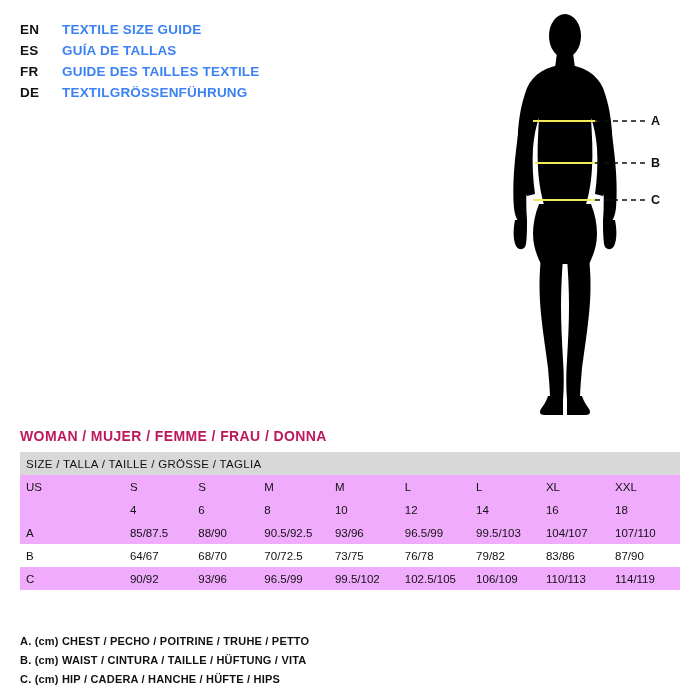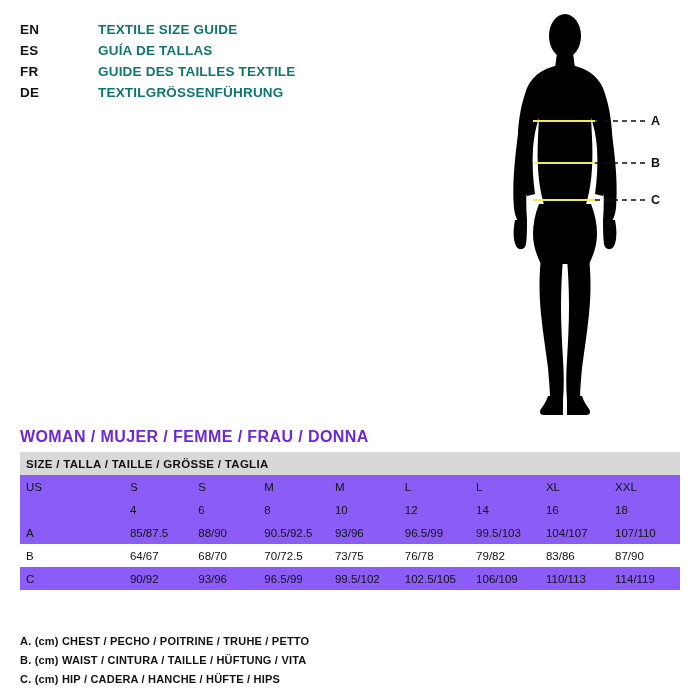--- a/index.html
+++ b/index.html
@@ -36,23 +36,22 @@
     letter-spacing: 0.2px;
   }
   .title-lang {
     width: 42px;
     flex: 0 0 42px;
     font-weight: bold;
     color: #111;
   }
   .title-text {
     font-weight: bold;
-    color: #0f766e;
+    color: #3b82f6;
     white-space: nowrap;
-    margin-left: 36px;
   }
 
   
   .figure-area {
     position: absolute;
     left: 455px;
     top: 8px;
     width: 235px;
     height: 425px;
   }
@@ -67,24 +66,24 @@
     font-weight: bold;
     color: #111;
     letter-spacing: 0.3px;
   }
 
   
   .section-head {
     position: absolute;
     left: 20px;
     top: 428px;
-    font-size: 16px;
+    font-size: 14px;
     font-weight: bold;
     letter-spacing: 0.4px;
-    color: #6d28d9;
+    color: #be185d;
   }
 
   
   .table-wrap {
     position: absolute;
     left: 20px;
     top: 452px;
     width: 660px;
   }
   table.size-table {
@@ -94,27 +93,27 @@
     color: #111;
   }
   table.size-table td {
     padding: 3px 4px;
     height: 17px;
     vertical-align: middle;
     white-space: nowrap;
   }
   .row-head td {
     background: #d8d8d8;
-    font-weight: bold;
+    font-weight: normal;
     letter-spacing: 0.3px;
     font-size: 11.5px;
     height: 19px;
   }
   .row-alt td {
-    background: #8b5cf6;
+    background: #f0abfc;
   }
   .row-plain td {
     background: #ffffff;
   }
   .col-label {
     width: 120px;
     padding-left: 6px !important;
   }
   .val {
     text-align: left;

